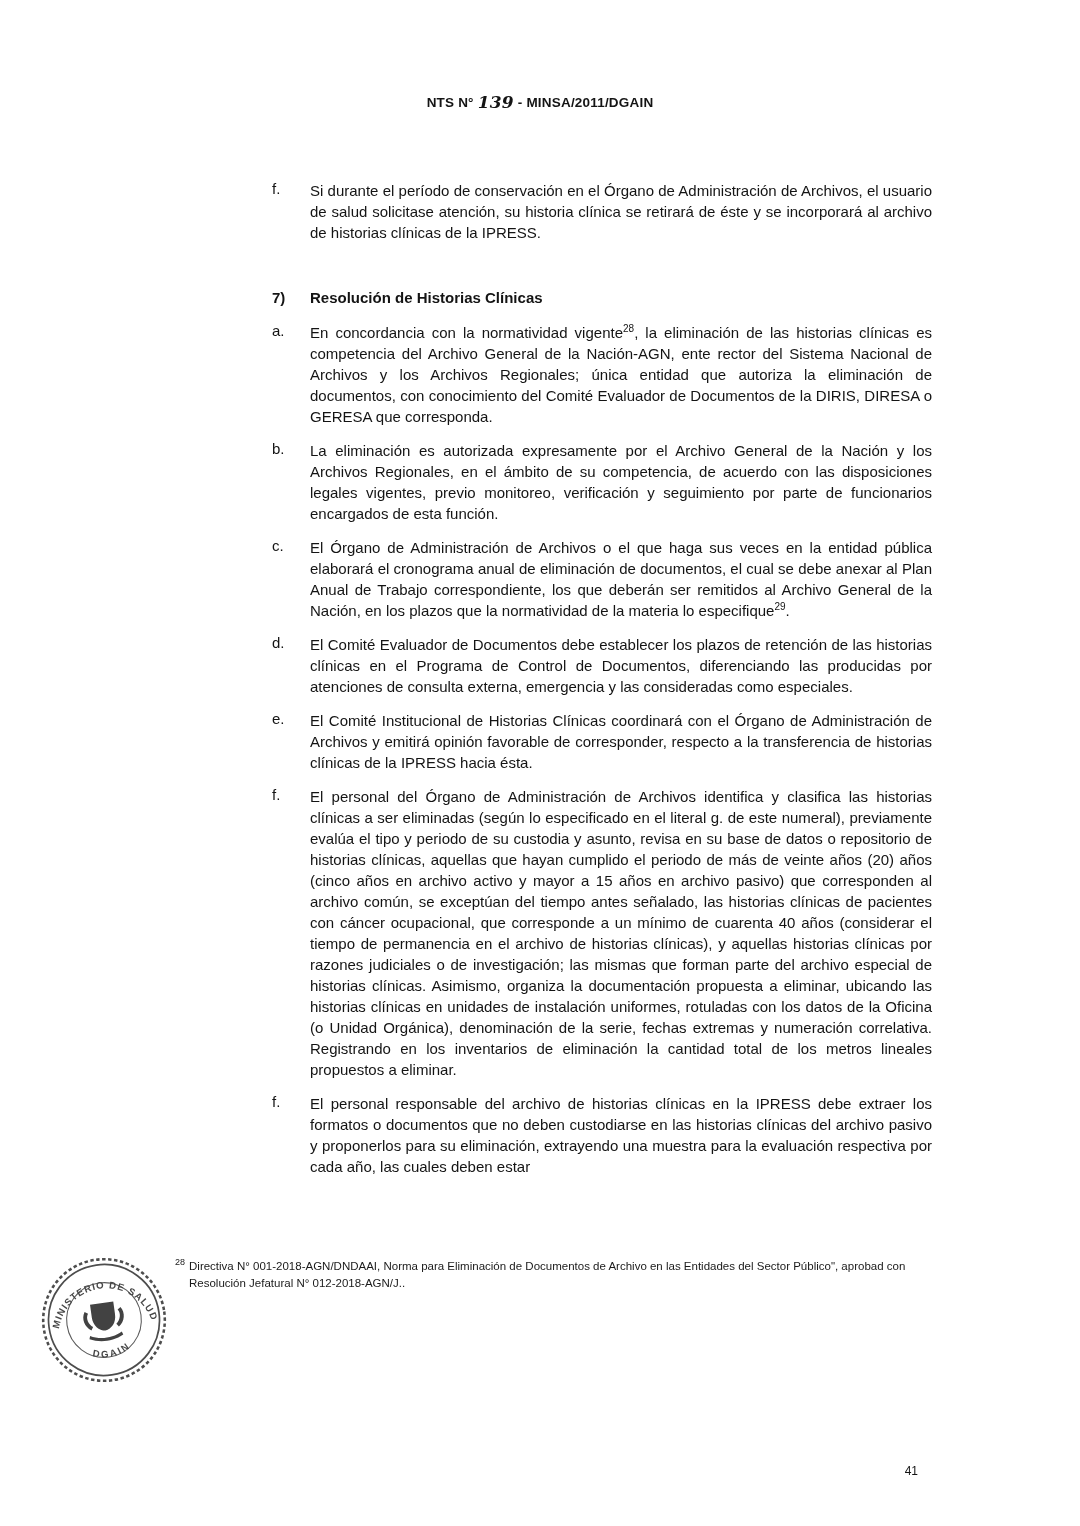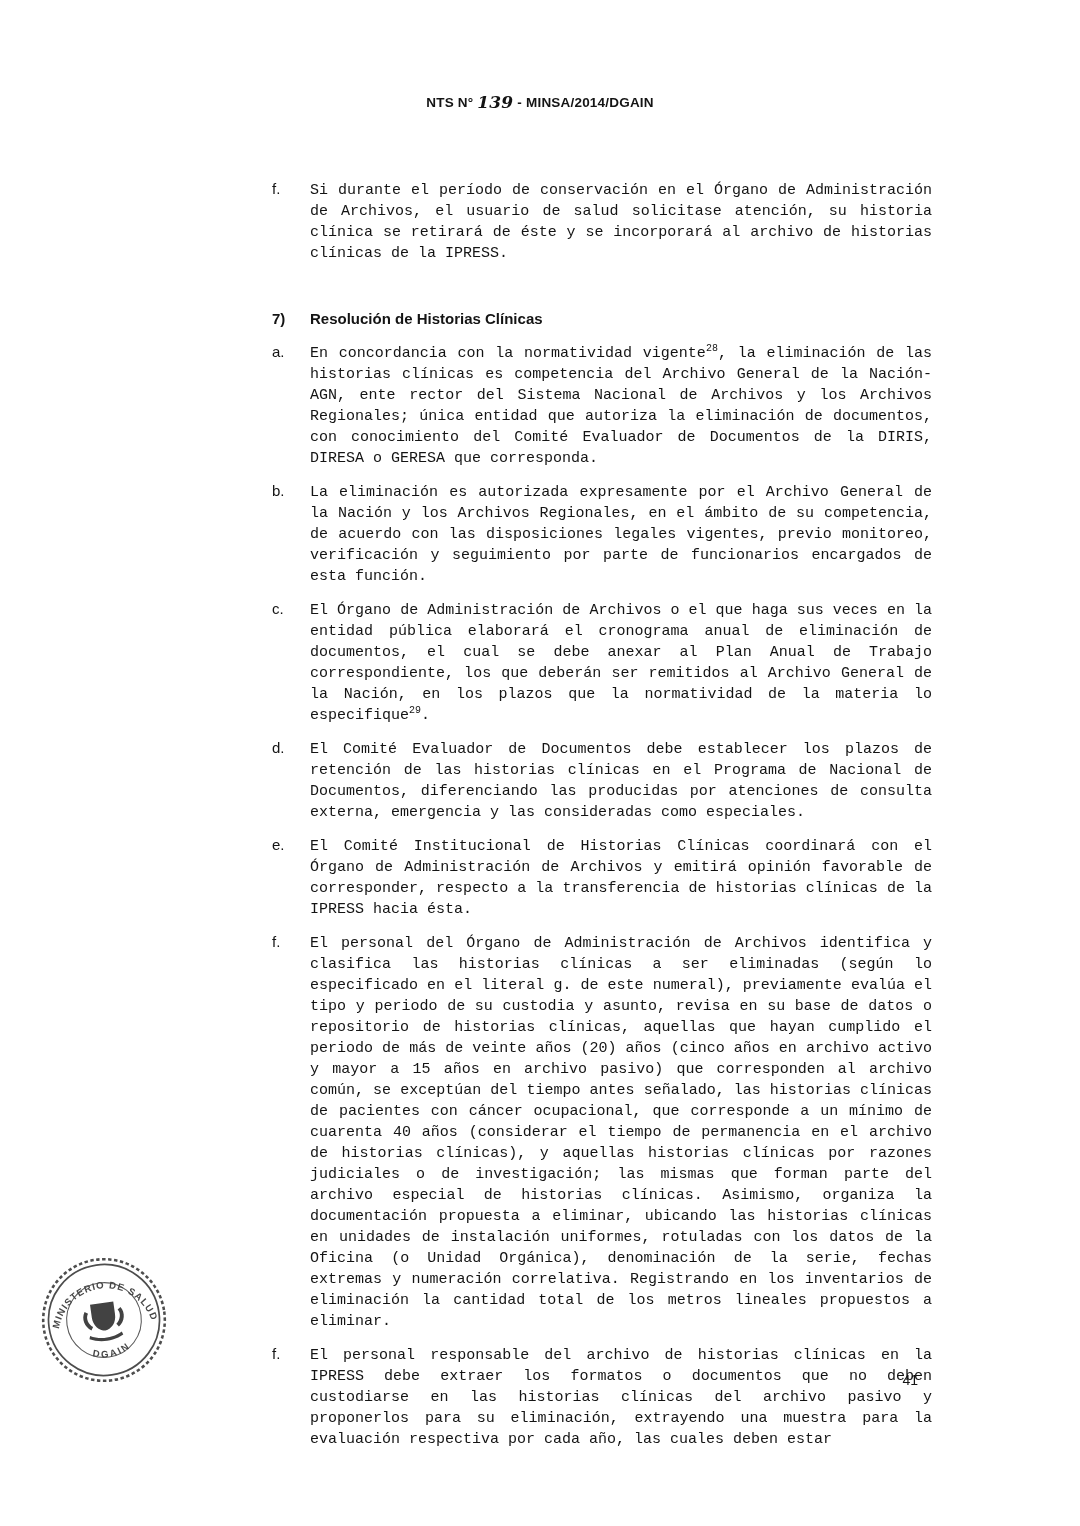--- a/index.html
+++ b/index.html
@@ -36,21 +36,21 @@
   }
   .content {
     position: absolute;
     top: 180px;
     left: 272px;
     width: 660px;
     font-size: 15px;
   }
   .item { display: flex; margin-bottom: 13px; }
   .item-label { width: 38px; flex: none; }
-  .item-text { flex: 1; line-height: 1.40; text-align: justify; font-family: Liberation Mono, monospace; }
+  .item-text { flex: 1; line-height: 1.40; text-align: justify; }
   .section-heading {
     display: flex;
     font-weight: bold;
     margin-top: 46px;
     margin-bottom: 16px;
   }
   .section-number { width: 38px; flex: none; }
   sup.fn-ref { font-size: 10px; line-height: 0; vertical-align: super; }
   .footnotes {
     position: absolute;
@@ -69,31 +69,31 @@
     left: 40px;
     top: 1256px;
     width: 128px;
     height: 128px;
     transform: rotate(-8deg);
     opacity: 0.9;
   }
   .page-number {
     position: absolute;
     right: 162px;
-    top: 1372px;
-    font-size: 14px;
+    top: 1464px;
+    font-size: 12px;
   }
 </style>
 </head>
 <body>
 
 <div class="page">
 
   <header class="doc-header">
-    <div><span>NTS N° </span><span class="handwritten">139</span><span> -  MINSA/2014/DGAIN</span></div>
+    <div><span>NTS N° </span><span class="handwritten">139</span><span> -  MINSA/2011/DGAIN</span></div>
   </header>
 
   <main class="content">
 
     <div class="item">
       <span class="item-label">f.</span>
       <p class="item-text">Si durante el período de conservación en el Órgano de Administración de Archivos, el usuario de salud solicitase atención, su historia clínica se retirará de éste y se incorporará al archivo de historias clínicas de la IPRESS.</p>
     </div>
 
     <div class="section-heading">
@@ -111,41 +111,42 @@
       <p class="item-text"><span>La eliminación es autorizada expresamente por el Archivo General de la Nación y los Archivos Regionales, en el ámbito de su competencia, de acuerdo con las disposiciones legales vigentes, previo monitoreo, verificación y seguimiento por parte de funcionarios encargados de esta función.</span><sup class="fn-ref"></sup><span></span></p>
     </div>
 
     <div class="item">
       <span class="item-label">c.</span>
       <p class="item-text"><span>El Órgano de Administración de Archivos o el que haga sus veces en la entidad pública elaborará el cronograma anual de eliminación de documentos, el cual se debe anexar al Plan Anual de Trabajo correspondiente, los que deberán ser remitidos al Archivo General de la Nación, en los plazos que la normatividad de la materia lo especifique</span><sup class="fn-ref">29</sup><span>.</span></p>
     </div>
 
     <div class="item">
       <span class="item-label">d.</span>
-      <p class="item-text"><span>El Comité Evaluador de Documentos debe establecer los plazos de retención de las historias clínicas en el Programa de Nacional de Documentos, diferenciando las producidas por atenciones de consulta externa, emergencia y las consideradas como especiales.</span><sup class="fn-ref"></sup><span></span></p>
+      <p class="item-text"><span>El Comité Evaluador de Documentos debe establecer los plazos de retención de las historias clínicas en el Programa de Control de Documentos, diferenciando las producidas por atenciones de consulta externa, emergencia y las consideradas como especiales.</span><sup class="fn-ref"></sup><span></span></p>
     </div>
 
     <div class="item">
       <span class="item-label">e.</span>
       <p class="item-text"><span>El Comité Institucional de Historias Clínicas coordinará con el Órgano de Administración de Archivos y emitirá opinión favorable de corresponder, respecto a la transferencia de historias clínicas de la IPRESS hacia ésta.</span><sup class="fn-ref"></sup><span></span></p>
     </div>
 
     <div class="item">
       <span class="item-label">f.</span>
       <p class="item-text"><span>El personal del Órgano de Administración de Archivos identifica y clasifica las historias clínicas a ser eliminadas (según lo especificado en el literal g. de este numeral), previamente evalúa el tipo y periodo de su custodia y asunto, revisa en su base de datos o repositorio de historias clínicas, aquellas que hayan cumplido el periodo de más de veinte años (20) años (cinco años en archivo activo y mayor a 15 años en archivo pasivo) que corresponden al archivo común, se exceptúan del tiempo antes señalado, las historias clínicas de pacientes con cáncer ocupacional, que corresponde a un mínimo de cuarenta 40 años (considerar el tiempo de permanencia en el archivo de historias clínicas),  y aquellas historias clínicas por razones judiciales o de investigación; las mismas que forman parte del archivo especial de historias clínicas. Asimismo, organiza la documentación propuesta a eliminar, ubicando las historias clínicas en unidades de instalación uniformes, rotuladas con los datos de la Oficina (o Unidad Orgánica), denominación de la serie, fechas extremas y numeración correlativa. Registrando en los inventarios de eliminación la cantidad total de los metros lineales propuestos a eliminar.</span><sup class="fn-ref"></sup><span></span></p>
     </div>
 
     <div class="item">
       <span class="item-label">f.</span>
       <p class="item-text"><span>El personal responsable del archivo de historias clínicas en la IPRESS debe extraer los formatos o documentos que no deben custodiarse en las historias clínicas del archivo pasivo y proponerlos para su eliminación, extrayendo una muestra para la evaluación respectiva por cada año, las cuales deben estar</span><sup class="fn-ref"></sup><span></span></p>
     </div>
 
   </main>
 
   <section class="footnotes">
+    <div class="footnote"><sup class="fn-marker">28</sup><span>Directiva N° 001-2018-AGN/DNDAAI, Norma para Eliminación de Documentos de Archivo en las Entidades del Sector Público", aprobad con Resolución Jefatural N° 012-2018-AGN/J..</span></div>
   </section>
 
   <svg class="seal" viewBox="0 0 120 120" aria-hidden="true">
     <defs>
       <path id="sealTopArc" d="M 16,66 A 45,45 0 0 1 104,66"></path>
       <path id="sealBottomArc" d="M 27,76 A 38,38 0 0 0 93,76"></path>
     </defs>
     <circle cx="60" cy="60" r="57" fill="none" stroke="#3a3a3a" stroke-width="2.4" stroke-dasharray="3.2,2.4"></circle>
     <circle cx="60" cy="60" r="52" fill="none" stroke="#3a3a3a" stroke-width="1.6"></circle>
     <circle cx="60" cy="60" r="35" fill="none" stroke="#4a4a4a" stroke-width="1"></circle>

